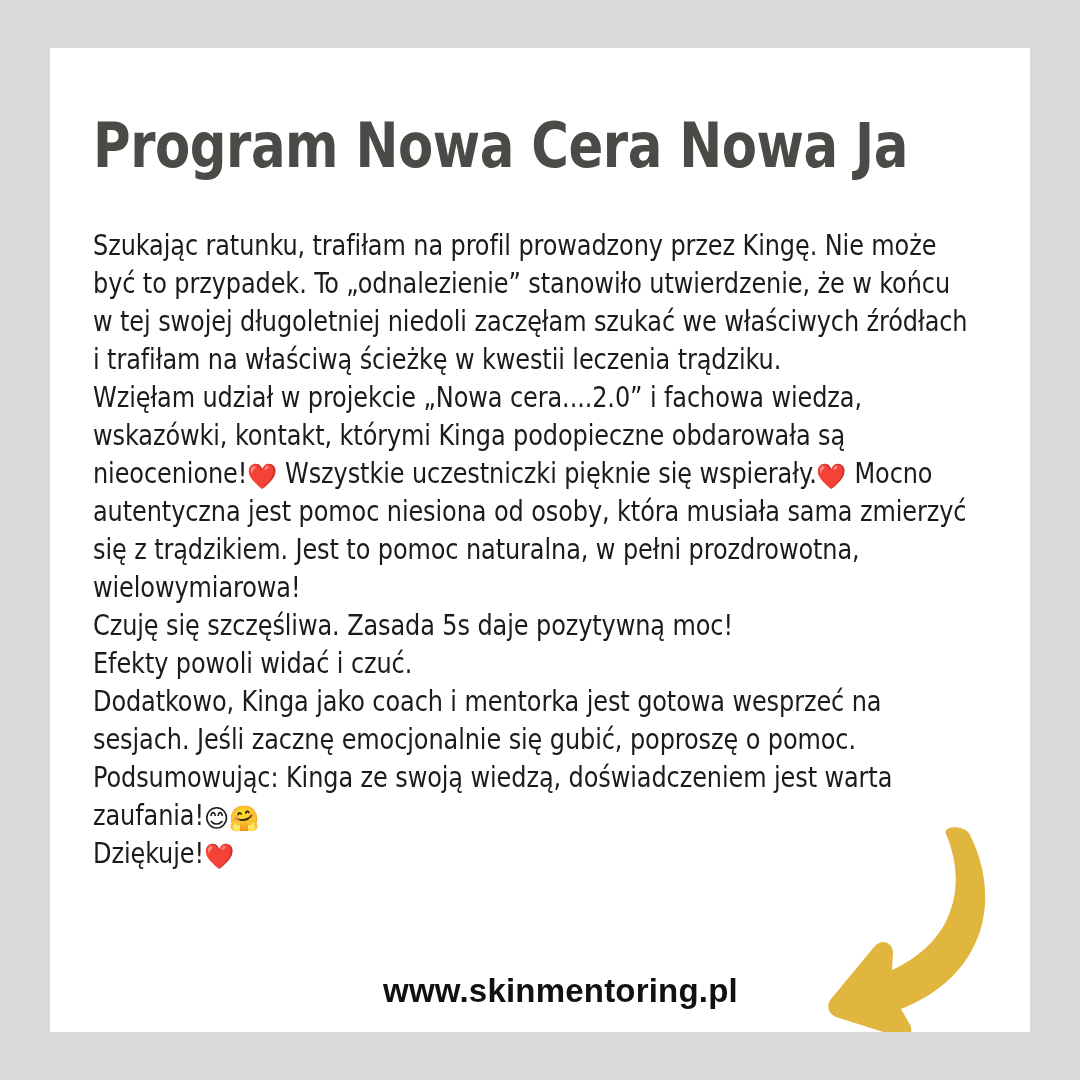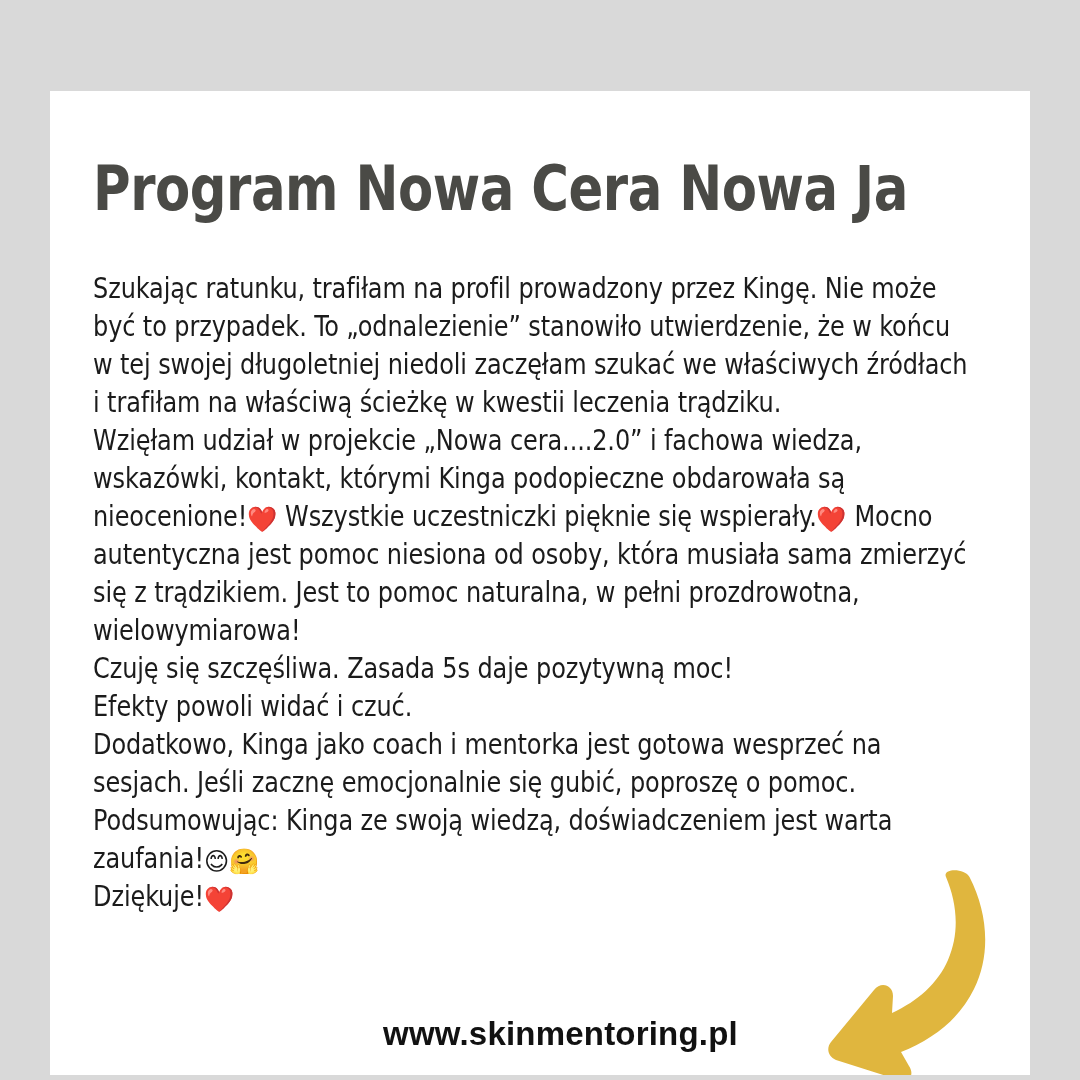--- a/index.html
+++ b/index.html
@@ -23,21 +23,20 @@
   }
 
   .card {
     position: absolute;
     left: 50px;
     top: 48px;
     width: 980px;
     height: 984px;
     background: #ffffff;
     overflow: hidden;
-    margin-top: 43px;
   }
 
   .headline {
     position: absolute;
     left: 43px;
     top: 62px;
     width: 910px;
     margin: 0;
     color: #4a4a46;
     font-family: "Liberation Sans Narrow", "DejaVu Sans Condensed", "Liberation Sans", sans-serif;

